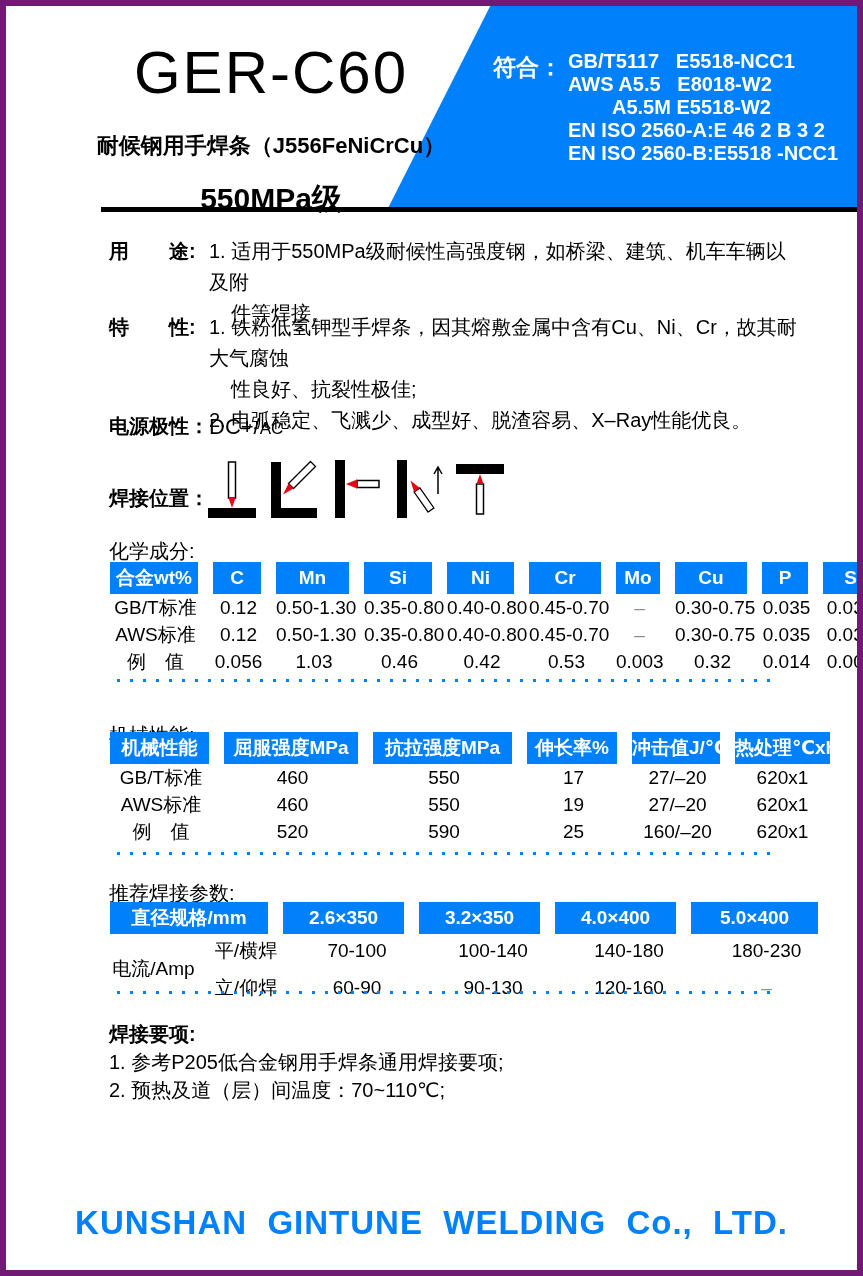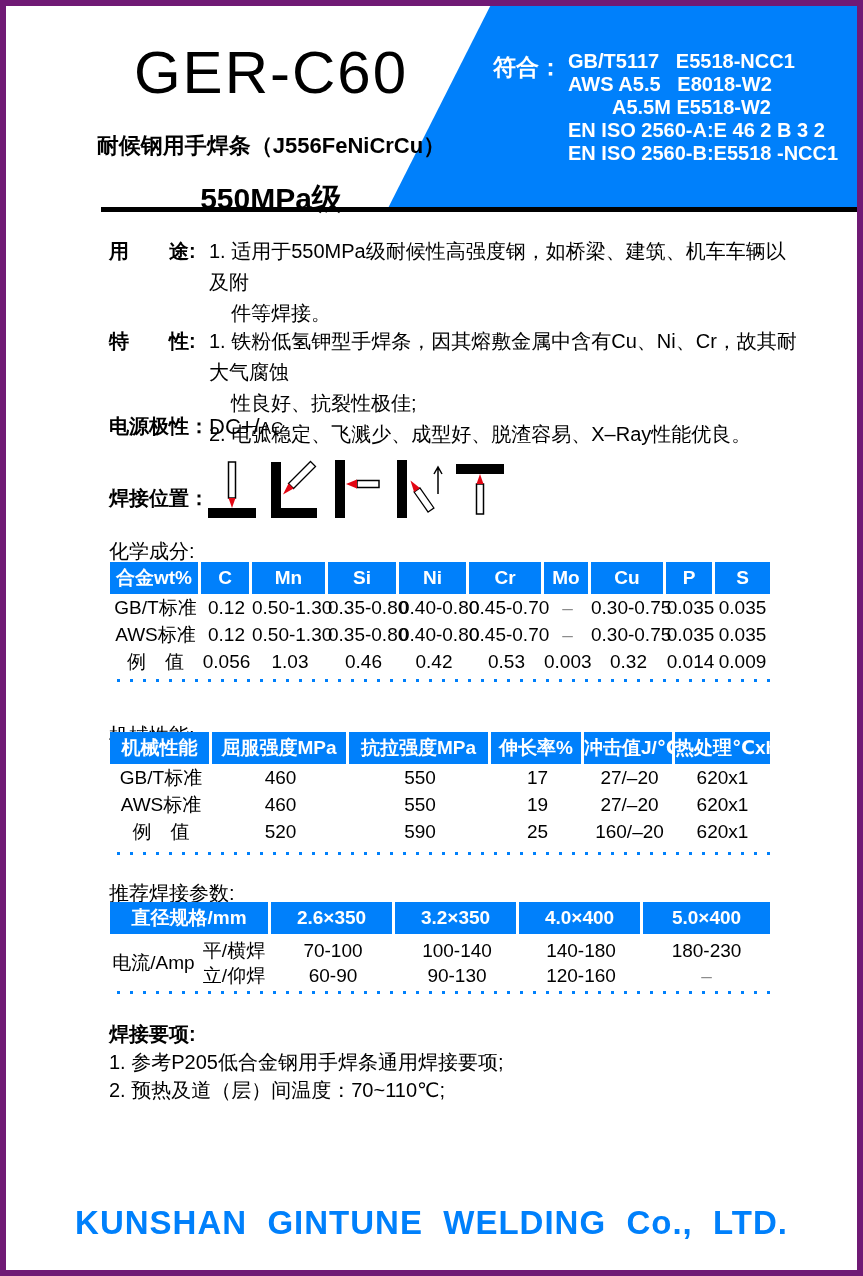--- a/index.html
+++ b/index.html
@@ -25,32 +25,32 @@
   .std-label { font-size:23px; font-weight:bold; white-space:pre; margin-top:2px; }
   .std-lines { margin-left:6px; }
   .std-line  { font-size:20px; font-weight:bold; line-height:23px; white-space:pre; }
   .std-line.indent { padding-left:44px; }
   
   .sec { position:absolute; left:103px; right:55px; display:flex; font-size:20px; line-height:31px; }
   .sec-label { width:100px; flex:none; font-weight:bold; white-space:pre; }
   .sec-body  { flex:1; }
   .sec-body .wrap { padding-left:22px; }
   .sec-usage    { top:230px; }
-  .sec-features { top:320px; }
+  .sec-features { top:306px; }
   .sec-polarity { top:405px; }
   .polarity-value { font-size:22px; }
   .polarity-value .small { font-size:17px; }
   .sec-positions { top:442px; align-items:center; }
   .sec-positions .sec-label { margin-top:26px; }
   .icons-row { display:flex; gap:12px; margin-left:-2px; margin-top:10px; }
   .pos-icon { width:50px; height:64px; display:block; }
   
   .tbl-title { position:absolute; left:103px; font-size:20px; font-weight:normal; }
   .tbl { position:absolute; left:104px; width:660px; }
-  .grid { display:grid; }
+  .grid { display:grid;gap:12px; }
   .chem-grid  { grid-template-columns:91px 51px 76px 71px 70px 75px 47px 75px 49px 55px; }
   .mech-grid  { grid-template-columns:102px 137px 142px 93px 91px 95px; }
   .param-grid { grid-template-columns:161px 124px 124px 124px 127px; }
   .param-body-grid { grid-template-columns:87px 74px 124px 124px 124px 127px; grid-auto-rows:25px; }
   .thead .cell {
     background:var(--accent); color:#fff; font-weight:bold; font-size:19px;
     height:32px; line-height:32px; text-align:center; border-right:3px solid #fff;
     overflow:hidden; white-space:nowrap;
   }
   .thead .cell:last-child { border-right:none; }

